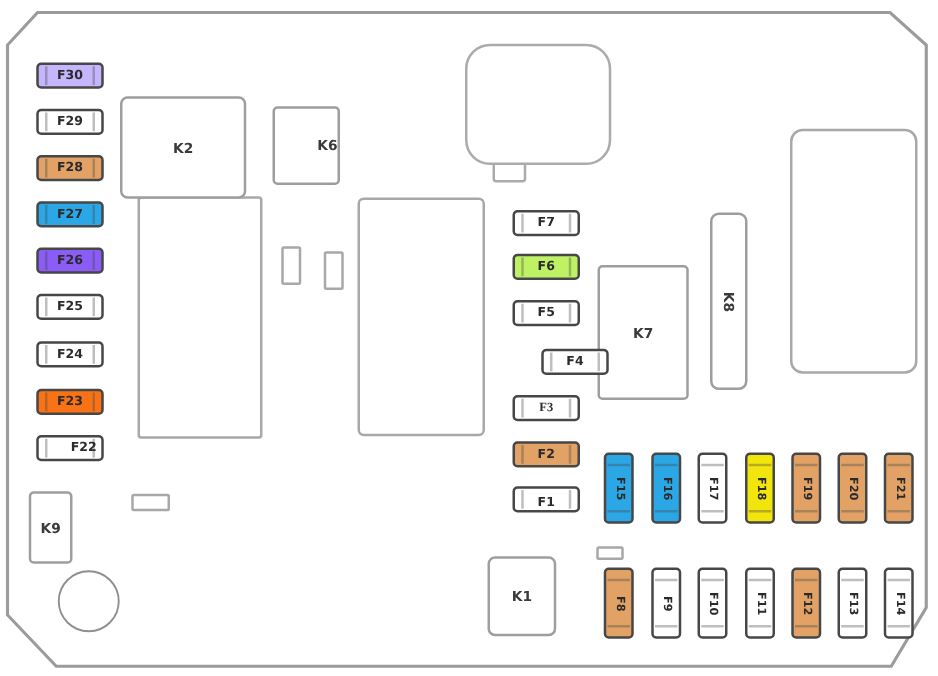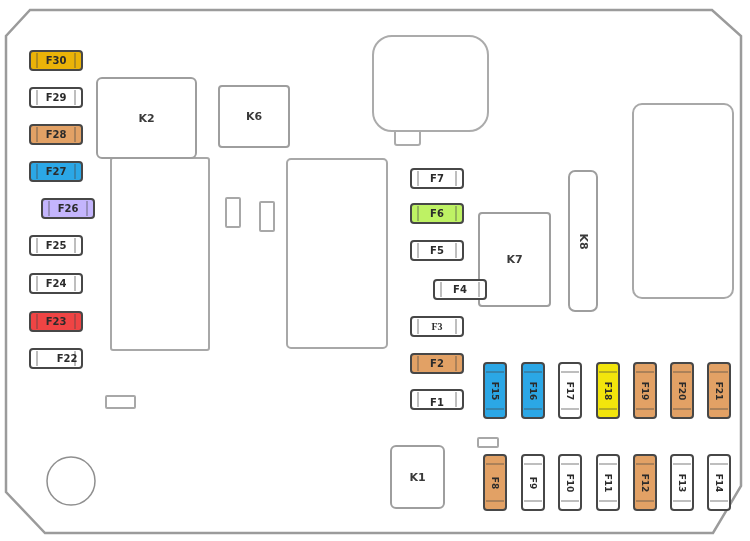--- a/index.html
+++ b/index.html
@@ -49,55 +49,58 @@
   <div class="box" style="left:286px; top:158px; width:102px; height:191px; border-radius:5px;"></div>
   <div class="box" style="left:632px; top:103px; width:102px; height:196px; border-radius:10px;"></div>
   <div class="box" style="left:225px; top:197px; width:16px; height:31px; border-radius:2px;"></div>
   <div class="box" style="left:259px; top:201px; width:16px; height:31px; border-radius:2px;"></div>
   <div class="box" style="left:105px; top:395px; width:31px; height:14px; border-radius:2px;"></div>
   <div class="box" style="left:477px; top:437px; width:22px; height:11px; border-radius:2px;"></div>
 
   <div class="relay" style="left:96px; top:77px; width:101px; height:82px;">
     <span class="klabel">K2</span>
   </div>
-  <div class="relay" style="left:218px; top:85px; width:72px; height:63px; border-radius:4px;">
+  <div class="relay" style="left:218px; top:85px; width:54px; height:63px; border-radius:4px;justify-content:flex-end;">
     <span class="klabel">K6</span>
   </div>
-  <div class="relay" style="left:478px; top:212px; width:73px; height:95px; border-radius:4px;">
+  <div class="relay" style="left:478px; top:212px; width:73px; height:108px; border-radius:4px;">
     <span class="klabel">K7</span>
   </div>
   <div class="relay rot" style="left:568px; top:170px; width:30px; height:142px; border-radius:7px;">
     <span class="klabel">K8</span>
   </div>
+  <div class="relay" style="left:23px; top:393px; width:35px; height:58px; border-radius:4px;">
+    <span class="klabel">K9</span>
+  </div>
   <div class="relay" style="left:390px; top:445px; width:55px; height:64px;align-items:center;">
     <span class="klabel">K1</span>
   </div>
 
-  <div class="fuse h" style="left: 29px; top: 50px; background: #eab308;">
+  <div class="fuse h" style="left: 29px; top: 50px; background: #c4b5fd;">
       <span class="flabel">F30</span>
     </div>
   <div class="fuse h" style="left: 29px; top: 87px; background: rgb(255, 255, 255);">
       <span class="flabel">F29</span>
     </div>
   <div class="fuse h" style="left: 29px; top: 124px; background: rgb(226, 161, 101);">
       <span class="flabel">F28</span>
     </div>
   <div class="fuse h" style="left: 29px; top: 161px; background: rgb(43, 167, 230);">
       <span class="flabel">F27</span>
     </div>
-  <div class="fuse h" style="left: 29px; top: 198px; background: #c4b5fd; margin-left: 12px;">
+  <div class="fuse h" style="left: 29px; top: 198px; background: #8b5cf6;">
       <span class="flabel">F26</span>
     </div>
   <div class="fuse h" style="left: 29px; top: 235px; background: rgb(255, 255, 255);">
       <span class="flabel">F25</span>
     </div>
   <div class="fuse h" style="left: 29px; top: 273px; background: rgb(255, 255, 255);">
       <span class="flabel">F24</span>
     </div>
-  <div class="fuse h" style="left: 29px; top: 311px; background: #ef4444;">
+  <div class="fuse h" style="left: 29px; top: 311px; background: #f97316;">
       <span class="flabel">F23</span>
     </div>
   <div class="fuse h" style="left: 29px; top: 348px; background: rgb(255, 255, 255); padding-left: 22px;">
       <span class="flabel">F22</span>
     </div>
 
   <div class="fuse h" style="left: 410px; top: 168px; background: rgb(255, 255, 255);">
       <span class="flabel">F7</span>
     </div>
   <div class="fuse h" style="left: 410px; top: 203px; background: #bef264;">

